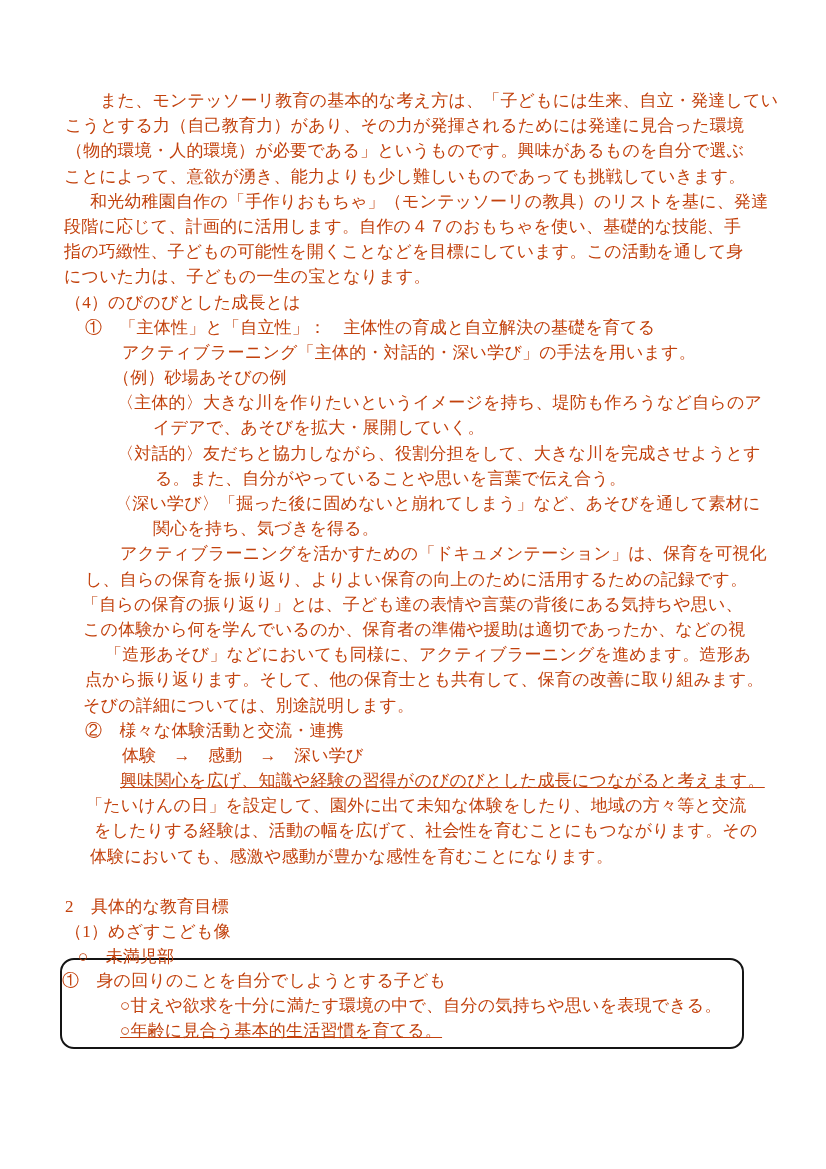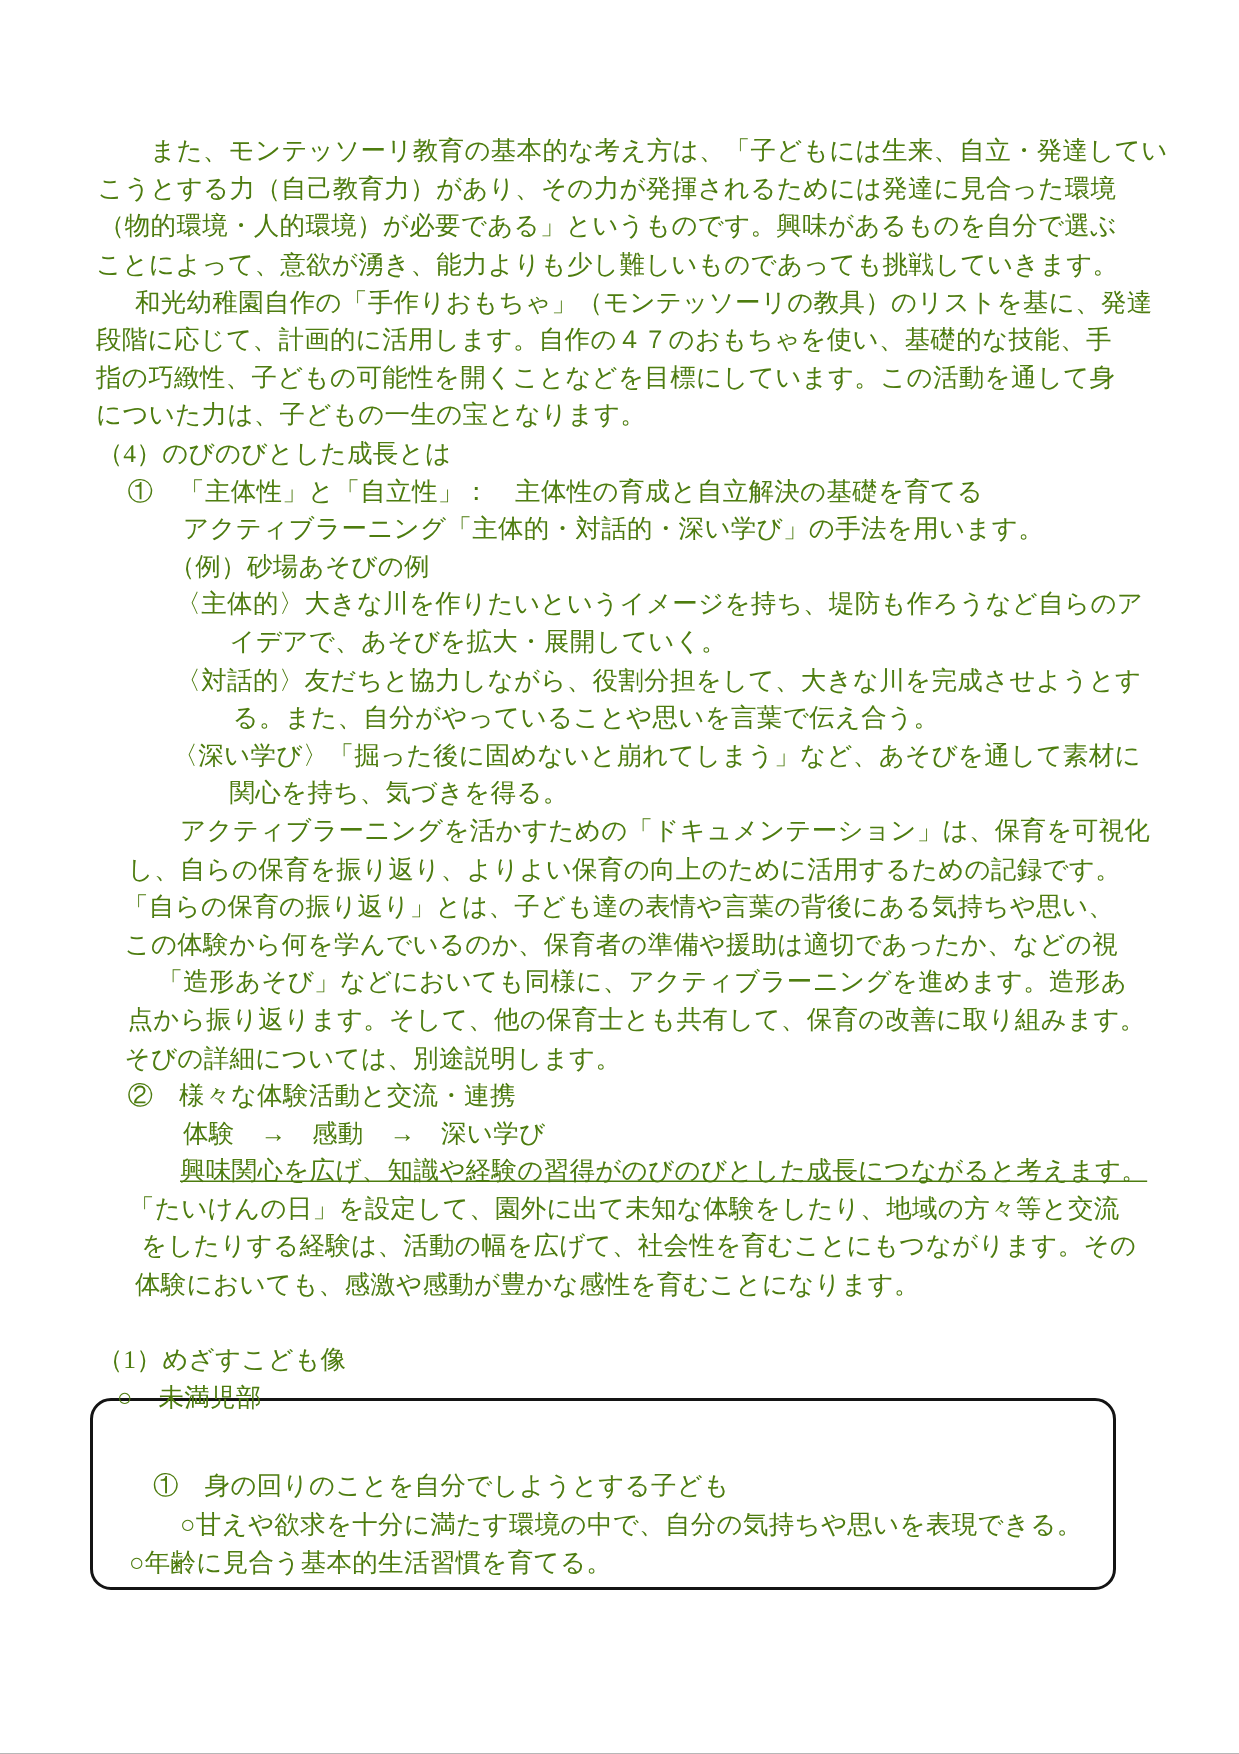--- a/index.html
+++ b/index.html
@@ -32,21 +32,21 @@
     margin: -12px 0 0 -4px;
     border: 2px solid #141414;
     border-radius: 14px;
     padding: 8px 0 4px 0;
     background: #ffffff;
   }
 </style>
 </head>
 <body>
 
-<div class="page" style="background: rgb(255, 255, 255); color: #4d7c0f;">
+<div class="page" style="background: rgb(255, 255, 255); color: #c2410c;">
   <div id="body-lines">
       <div class="line" style="padding-left: 36px;">また、モンテッソーリ教育の基本的な考え方は、「子どもには生来、自立・発達してい</div>
       <div class="line" style="padding-left: 1px;">こうとする力（自己教育力）があり、その力が発揮されるためには発達に見合った環境</div>
       <div class="line" style="padding-left: 2px;">（物的環境・人的環境）が必要である」というものです。興味があるものを自分で選ぶ</div>
       <div class="line" style="padding-left: 0px;">ことによって、意欲が湧き、能力よりも少し難しいものであっても挑戦していきます。</div>
       <div class="line" style="padding-left: 26px;">和光幼稚園自作の「手作りおもちゃ」（モンテッソーリの教具）のリストを基に、発達</div>
       <div class="line" style="padding-left: 0px;">段階に応じて、計画的に活用します。自作の４７のおもちゃを使い、基礎的な技能、手</div>
       <div class="line" style="padding-left: 0px;">指の巧緻性、子どもの可能性を開くことなどを目標にしています。この活動を通して身</div>
       <div class="line" style="padding-left: 0px;">についた力は、子どもの一生の宝となります。</div>
       <div class="line" style="padding-left: 1px;">（4）のびのびとした成長とは</div>
@@ -66,21 +66,22 @@
       <div class="line" style="padding-left: 41px;">「造形あそび」などにおいても同様に、アクティブラーニングを進めます。造形あ</div>
       <div class="line" style="padding-left: 21px;">点から振り返ります。そして、他の保育士とも共有して、保育の改善に取り組みます。</div>
       <div class="line" style="padding-left: 19px;">そびの詳細については、別途説明します。</div>
       <div class="line" style="padding-left: 21px;">②　様々な体験活動と交流・連携</div>
       <div class="line" style="padding-left: 58px;">体験　→　感動　→　深い学び</div>
       <div class="line" style="padding-left: 56px; text-decoration: underline;">興味関心を広げ、知識や経験の習得がのびのびとした成長につながると考えます。</div>
       <div class="line" style="padding-left: 22px;">「たいけんの日」を設定して、園外に出て未知な体験をしたり、地域の方々等と交流</div>
       <div class="line" style="padding-left: 30px;">をしたりする経験は、活動の幅を広げて、社会性を育むことにもつながります。その</div>
       <div class="line" style="padding-left: 26px;">体験においても、感激や感動が豊かな感性を育むことになります。</div>
       <div class="line" style="padding-left: 0px;"></div>
+      <div class="line" style="padding-left: 1px;">2　具体的な教育目標</div>
       <div class="line" style="padding-left: 1px;">（1）めざすこども像</div>
       <div class="line" style="padding-left: 14px;">○　未満児部</div>
     </div>
   <div id="goal-box" class="round-box" style="border-color: rgb(20, 20, 20);">
-      <div class="line" style="padding-left: 40px; margin-top: 36px;">①　身の回りのことを自分でしようとする子ども</div>
+      <div class="line" style="">①　身の回りのことを自分でしようとする子ども</div>
       <div class="line" style="padding-left: 58px;">○甘えや欲求を十分に満たす環境の中で、自分の気持ちや思いを表現できる。</div>
-      <div class="line" style="padding-left: 24px;">○年齢に見合う基本的生活習慣を育てる。</div>
+      <div class="line" style="padding-left: 58px; text-decoration: underline;">○年齢に見合う基本的生活習慣を育てる。</div>
     </div>
 </div>
 
 </body></html>

